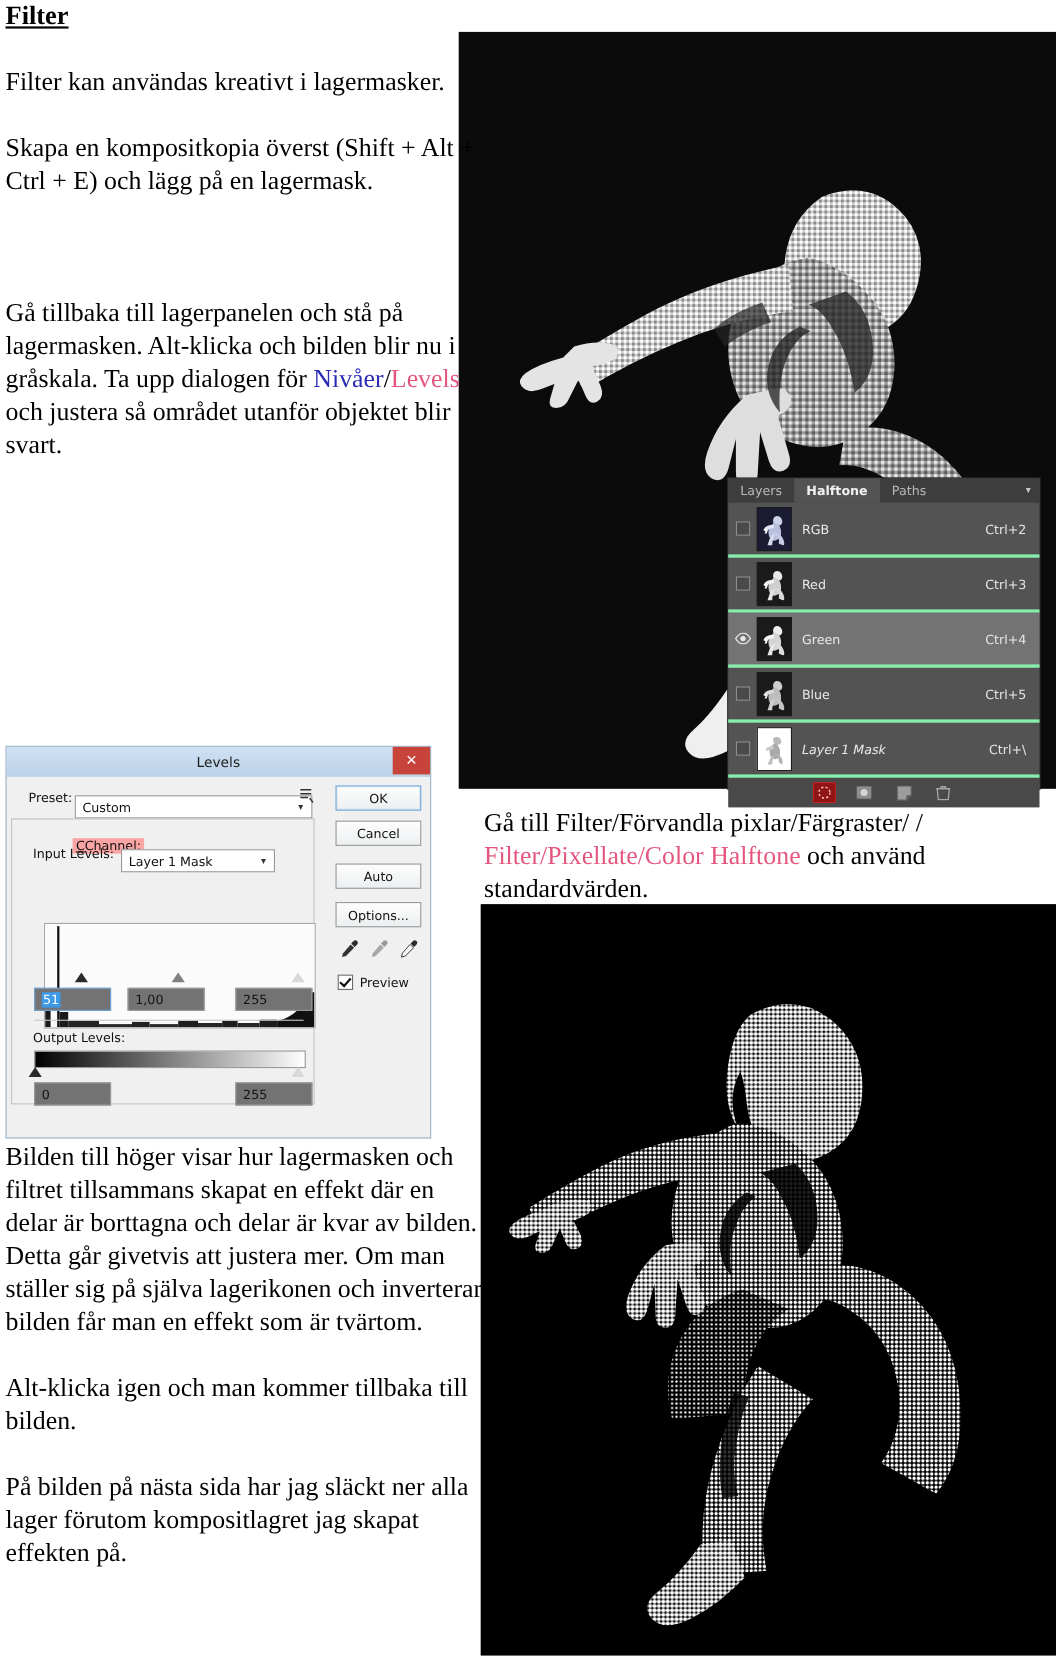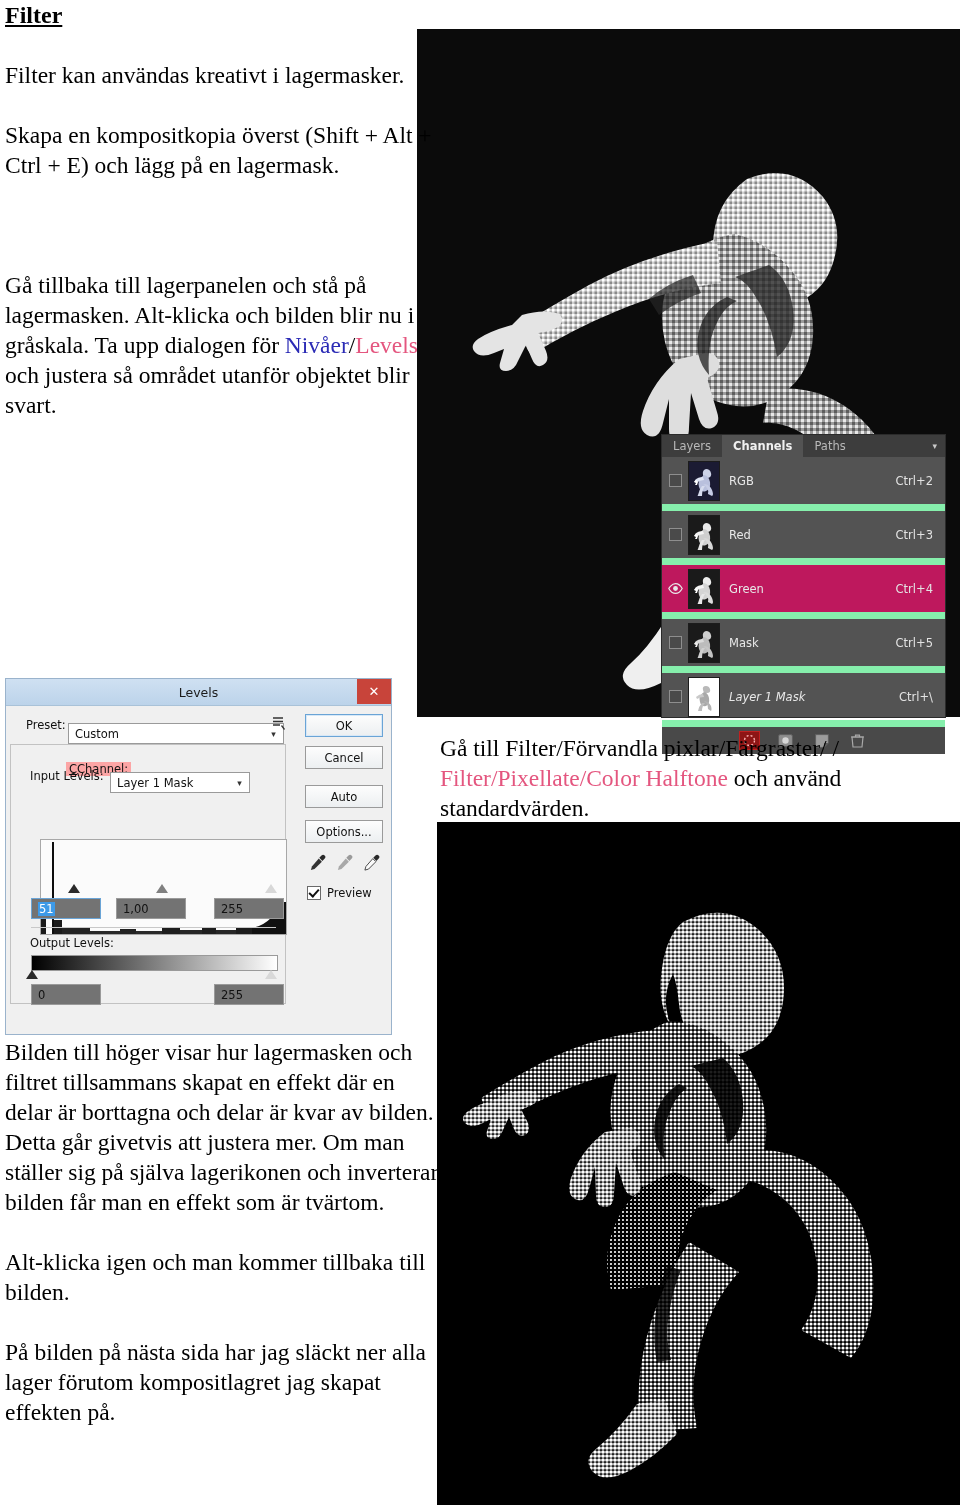--- a/index.html
+++ b/index.html
@@ -20,22 +20,22 @@
   .photo .stage{position:absolute;inset:0;}
 
   
   #channels-panel{position:absolute;background:#535353;
       font-family:"DejaVu Sans","Liberation Sans",sans-serif;
       color:#d4d4d4;font-size:11.5px;box-shadow:0 0 0 1px #2b2b2b;}
   #ch-tabs{display:flex;height:22px;background:#3d3d3d;align-items:stretch;position:relative;}
   #ch-tabs .tab{display:flex;align-items:center;padding:0 11px;font-size:11.5px;color:#b9b9b9;}
   #ch-tabs .tab.active{background:#535353;color:#f0f0f0;font-weight:bold;}
   #ch-tabs .menu-arrow{margin-left:auto;display:flex;align-items:center;padding-right:8px;color:#c9c9c9;font-size:9px;}
-  .ch-row{display:flex;align-items:center;height:47px;border-bottom:7px solid #86efac;position:relative;}
-  .ch-row.sel{background:#be185d;}
+  .ch-row{display:flex;align-items:center;height:47px;border-bottom:3px solid #86efac;position:relative;}
+  .ch-row.sel{background:#737373;}
   .ch-eye{width:26px;display:flex;align-items:center;justify-content:center;}
   .ch-eye .box{width:11px;height:11px;border:1px solid #8e8e8e;background:#4a4a4a;}
   .ch-thumb{width:30px;height:38px;margin-right:9px;position:relative;overflow:hidden;
             border:1px solid #1c1c1c;background:#1a1a1a;}
   .ch-thumb.rgb{background:#1b1b33;}
   .ch-thumb.mask{background:#fff;}
   .ch-name{flex:1;color:#e8e8e8;}
   .ch-name.italic{font-style:italic;}
   .ch-key{padding-right:12px;color:#e3e3e3;}
   #ch-footer{height:27px;background:#494949;display:flex;align-items:center;justify-content:center;gap:17px;}
@@ -126,21 +126,21 @@
   </div>
 </div>
 
 <div id="channels-panel" style="left:662px;top:435px;width:283px;height:282px;">
 
   <div id="ch-tabs">
     <div class="tab">
       <span>Layers</span>
     </div>
     <div class="tab active">
-      <span>Channels</span>
+      <span>Halftone</span>
     </div>
     <div class="tab">
       <span>Paths</span>
     </div>
     <div class="menu-arrow">▾</div>
   </div>
 
   <div class="ch-row">
     <div class="ch-eye">
         <div class="box"></div>
@@ -205,21 +205,21 @@
     <div class="ch-thumb">
       <svg class="mini" width="22" height="30" viewBox="0 0 22 30">
         <path d="M13 3 q4 0 5 4 q1 4 -3 5 q-4 1 -5 -3 q-1 -5 3 -6 z" fill="#cecece"></path>
         <path d="M11 9 q5 1 6 7 q1 7 -4 9 q-5 2 -7 -4 q-2 -7 5 -12 z" fill="#bcbcbc"></path>
         <path d="M10 11 q-5 0 -8 3 l1 3 q4 -3 8 -3 z" fill="#dadada"></path>
         <path d="M3 14 q-2 1 -2 2 l2 1 l-1 2 h2 l1 -3 z" fill="#efefef"></path>
         <path d="M12 18 q5 1 7 6 q2 5 0 6 l-4 -2 q1 -3 -1 -6 q-2 -3 -4 -3 z" fill="#c4c4c4"></path>
         <path d="M9 20 q-3 4 -4 9 q-1 1 0 1 h4 q0 -6 3 -10 z" fill="#cfcfcf"></path>
       </svg>
     </div>
-    <div class="ch-name">Mask</div>
+    <div class="ch-name">Blue</div>
     <div class="ch-key">Ctrl+5</div>
   </div>
 
   <div class="ch-row">
     <div class="ch-eye">
         <div class="box"></div>
       </div>
     <div class="ch-thumb mask">
       <svg class="mini" width="22" height="30" viewBox="0 0 22 30">
         <path d="M13 4 q3 0 4 3 q1 4 -3 4 q-3 1 -4 -3 q-1 -4 3 -4 z" fill="#b9b9b9"></path>

